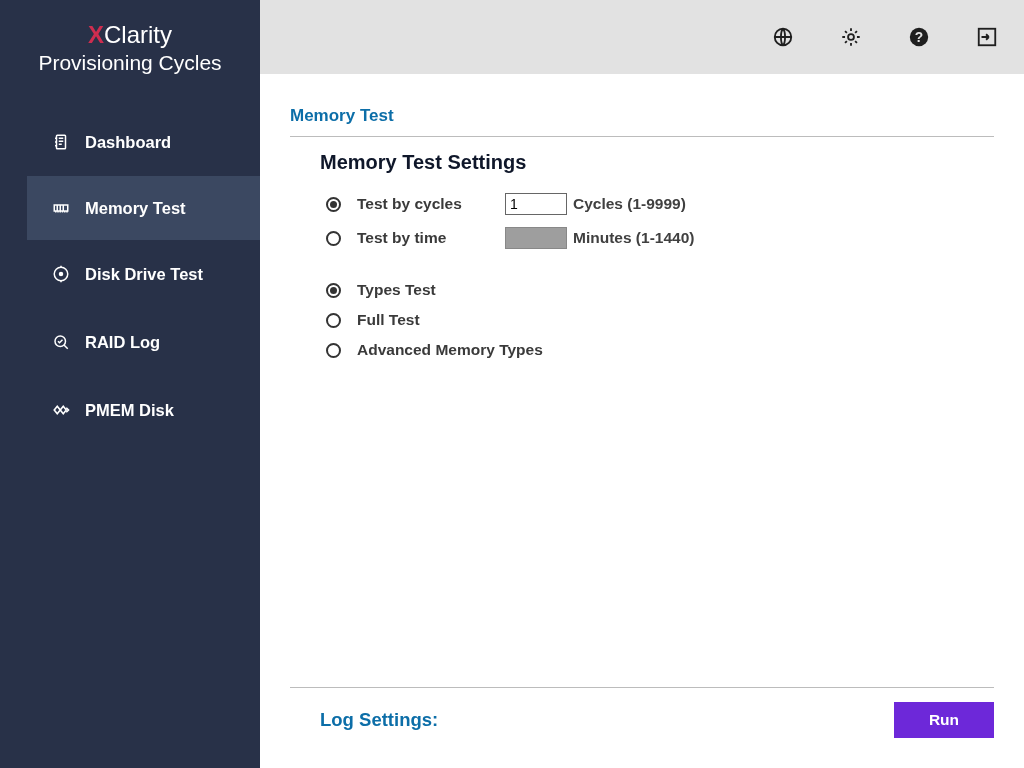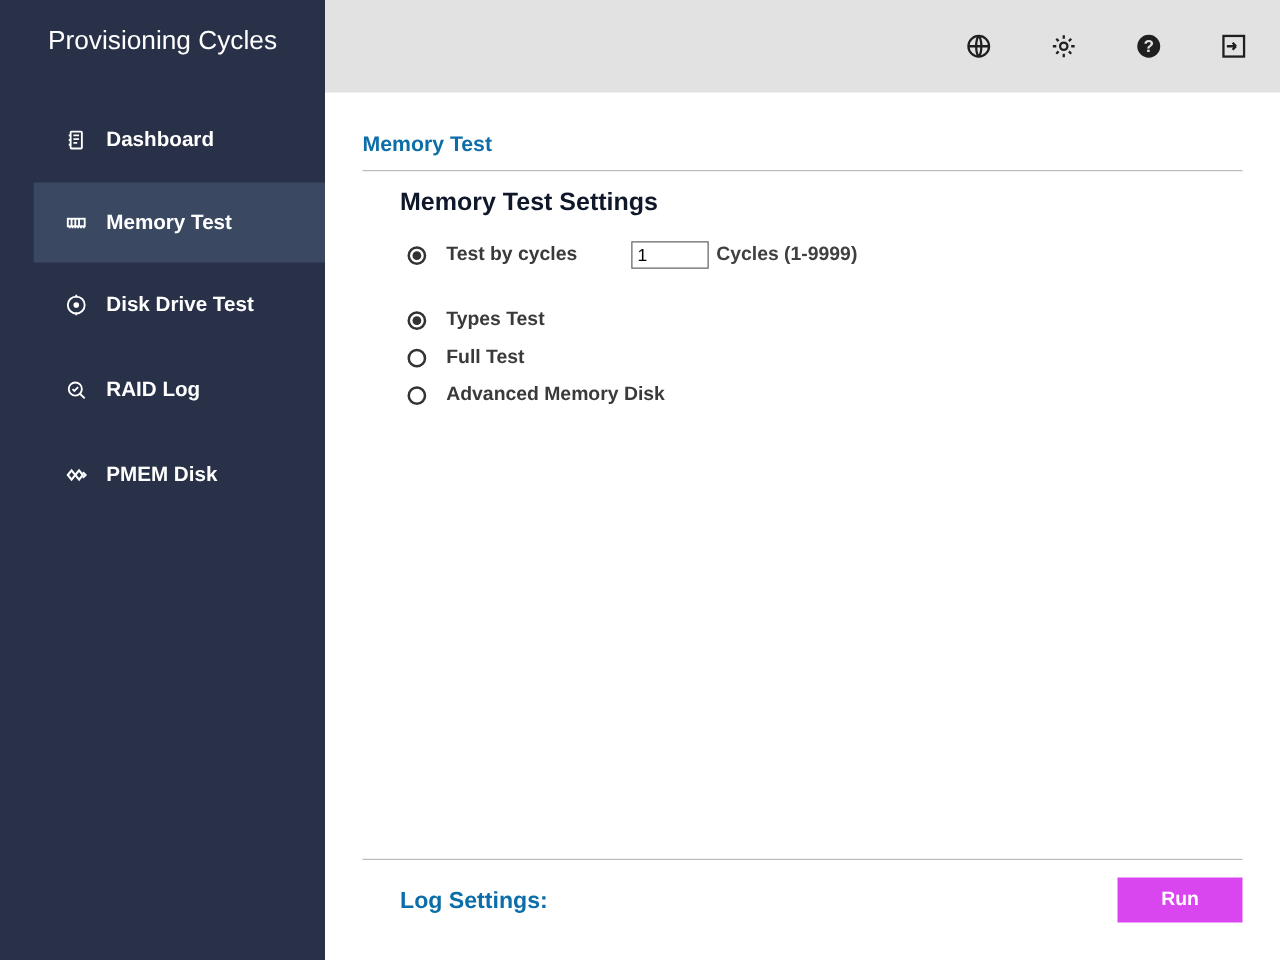--- a/index.html
+++ b/index.html
@@ -169,35 +169,38 @@
   align-items: center;
   padding: 14px 0 20px 30px;
 }
 .log-loc {
   color: #0c6ea8;
   font-weight: 700;
   font-size: 18.5px;
 }
 .run-btn {
   margin-left: auto;
-  background: #d946ef;
+  background: #6d28d9;
   color: #fff;
   border: none;
   font-weight: 700;
   font-size: 15.5px;
   width: 100px;
   height: 36px;
   cursor: pointer;
 }
 </style>
 </head>
 <body>
 
 <aside class="sidebar">
   <div class="logo-block">
+    <div class="logo-top">
+      <span class="x">X</span><span>Clarity</span>
+    </div>
     <div class="logo-bottom">Provisioning Cycles</div>
   </div>
 
   <nav class="nav">
     <div class="nav-item">
       <span class="nav-icon">
         <svg viewBox="0 0 24 24" width="18" height="18" fill="none" stroke="#fff" stroke-width="2">
           <rect x="6" y="3" width="12" height="18" rx="1"></rect>
           <path d="M9 7h6M9 11h6M9 15h4"></path>
           <path d="M5 6v2M5 11v2M5 16v2"></path>
@@ -288,37 +291,43 @@
 
       <div class="radio-row">
         <span class="radio">
             <span class="dot"></span>
           </span>
         <span class="radio-label">Test by cycles</span>
         <input class="num-input" value="1" style="">
         <span class="hint">Cycles  (1-9999)</span>
       </div>
 
+      <div class="radio-row">
+        <span class="radio"></span>
+        <span class="radio-label">Test by time</span>
+        <input class="num-input disabled" disabled="" value="" style="">
+        <span class="hint">Minutes (1-1440)</span>
+      </div>
     </div>
 
     <div class="section">
 
       <div class="radio-row">
         <span class="radio">
             <span class="dot"></span>
           </span>
         <span>Types Test</span>
       </div>
       <div class="radio-row">
         <span class="radio"></span>
         <span>Full Test</span>
       </div>
       <div class="radio-row">
         <span class="radio"></span>
-        <span>Advanced Memory Disk</span>
+        <span>Advanced Memory Types</span>
       </div>
     </div>
 
     <div class="spacer"></div>
 
     <div class="footer-bar">
       <span class="log-loc">Log Settings:</span>
       <button class="run-btn">Run</button>
     </div>
   </div>

